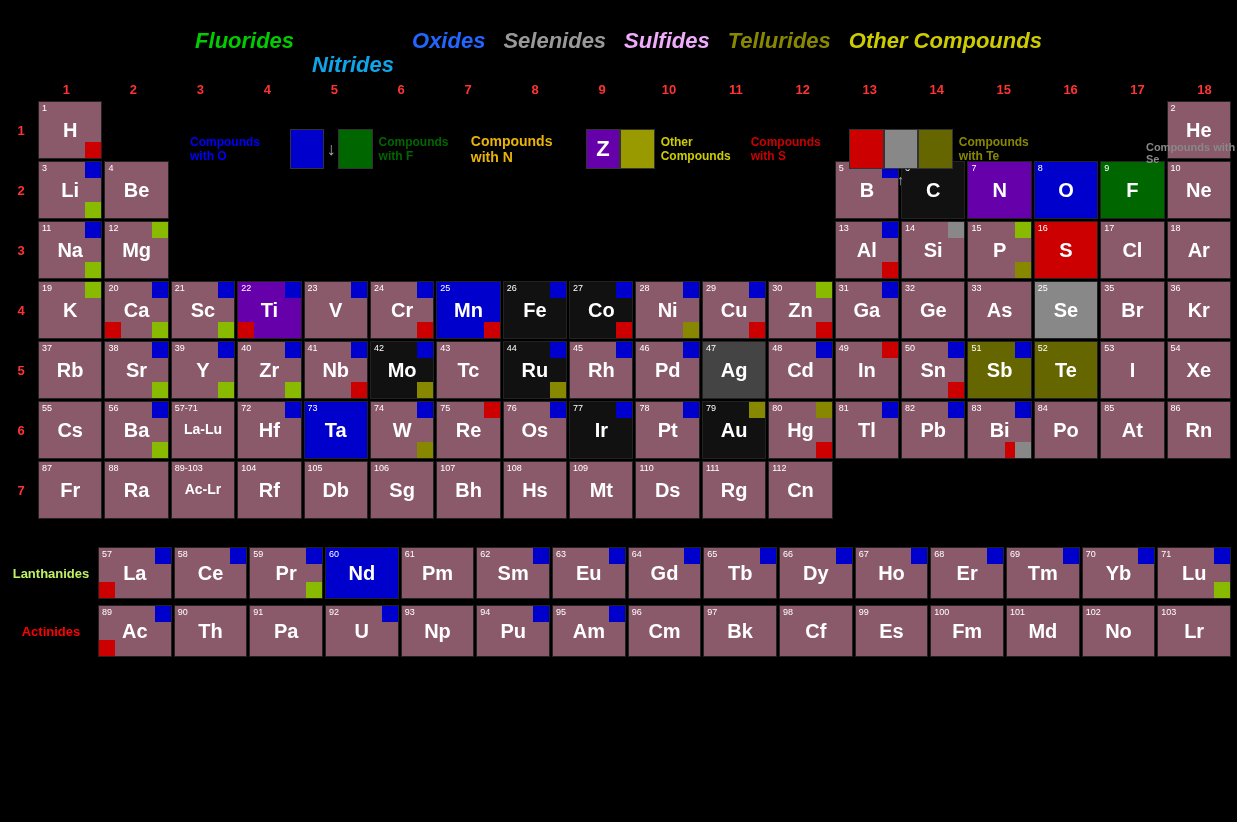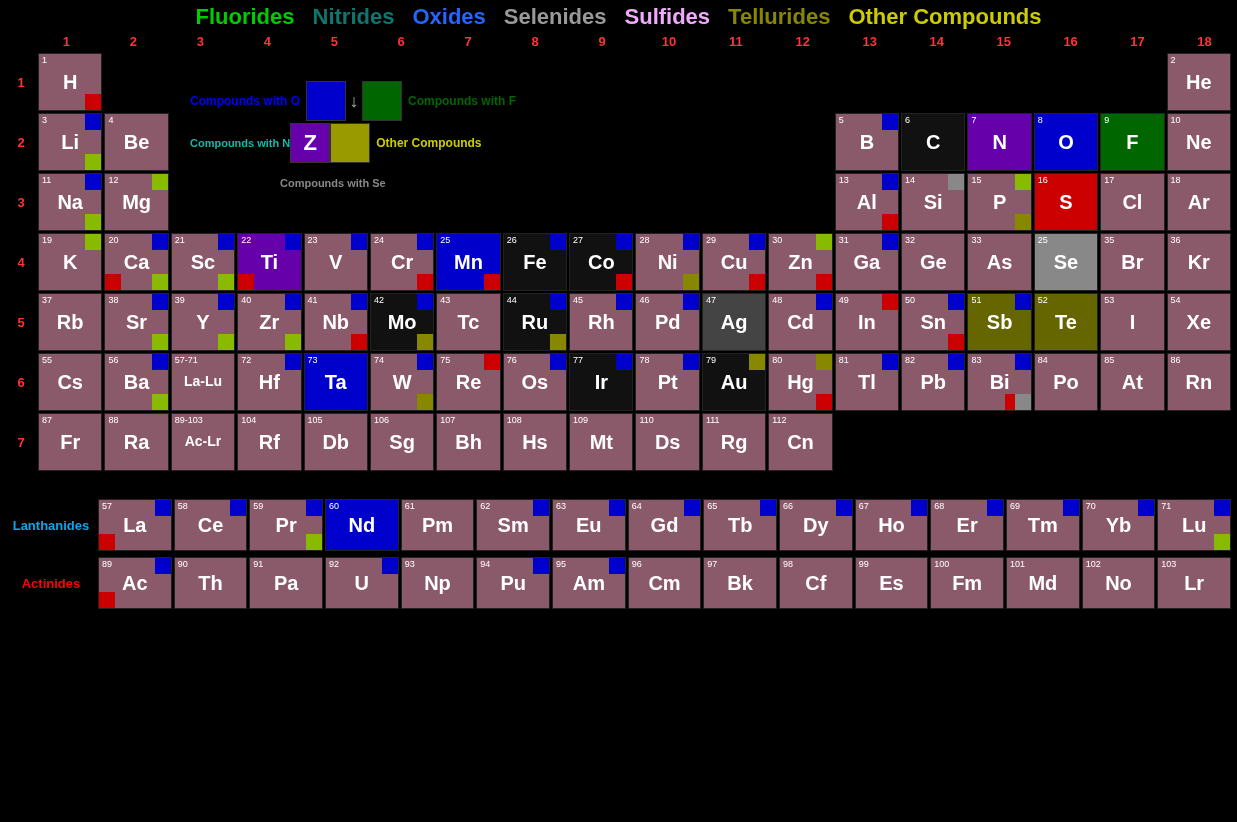--- a/index.html
+++ b/index.html
@@ -18,20 +18,21 @@
     }
 
     
     .title-bar {
       display: flex;
       justify-content: center;
       align-items: center;
       gap: 18px;
       padding: 4px 26px;
       background: #000;
+      font-style: italic;
     }
     .title-bar span {
       font-size: 22px;
       font-weight: bold;
     }
 
     
     .pt-container {
       position: relative;
       padding: 2px 6px 6px 6px;
@@ -150,21 +151,21 @@
       min-height: 52px;
     }
   </style>
 </head>
 <body>
 
 <div class="page-wrapper">
 
   <div class="title-bar">
     <span style="color:#00CC00;">Fluorides</span>
-    <span style="color:#0f766e;">Nitrides</span>
+    <span style="color:#0ea5e9;margin-top:48px;">Nitrides</span>
     <span style="color:#2266FF;">Oxides</span>
     <span style="color:#999999;">Selenides</span>
     <span style="color:#f0abfc;">Sulfides</span>
     <span style="color:#888800;">Tellurides</span>
     <span style="color:#CCCC00;">Other Compounds</span>
   </div>
 
   <div class="col-headers">
     <div class="col-header-empty"></div>
     <div class="col-header">1</div>
@@ -754,50 +755,59 @@
         <div class="el el-empty"></div>
         <div class="el el-empty"></div>
         <div class="el el-empty"></div>
         <div class="el el-empty"></div>
         <div class="el el-empty"></div>
         <div class="el el-empty"></div>
       </div>
 
     </div>
 
-    <div style="position:absolute; top: 30px; left: 190px; z-index:20; display:flex; flex-direction:column; gap:0;">
+    <div style="position:absolute; top: 30px; left: 190px; z-index:20; display:flex; flex-direction:row; gap:0;">
 
       <div style="display:flex; align-items:center; margin-bottom:2px;">
         <span style="color:#0000FF;font-weight:bold;font-size:12px;margin-right:6px;">Compounds with O</span>
         <div style="width:40px;height:40px;background:#0000CC;border:1px solid #333;"></div>
         <div style="width:16px;text-align:center;color:#aaa;font-size:18px;">↓</div>
         <div style="width:40px;height:40px;background:#006600;border:1px solid #333;"></div>
         <span style="color:#006600;font-weight:bold;font-size:12px;margin-left:6px;">Compounds with F</span>
       </div>
 
       <div style="display:flex; align-items:center; margin-bottom:2px;">
-        <span style="color:#14b8a6;font-weight:bold;font-size:11px;">Compounds with N</span>
+        <span style="color:#eab308;font-weight:bold;font-size:14px;margin-right:6px;">Compounds with N</span>
         <div style="position:relative;width:40px;height:40px;background:#6600AA;border:1px solid #333;display:flex;align-items:center;justify-content:center;">
           <span style="position:absolute;font-size:22px;font-weight:bold;color:#fff;z-index:3;">Z</span>
         </div>
         <div style="width:40px;height:40px;background:#999900;border:1px solid #333;"></div>
         <span style="color:#CCCC00;font-weight:bold;font-size:12px;margin-left:6px;">Other Compounds</span>
       </div>
 
+      <div style="display:flex; align-items:center; margin-bottom:2px;">
+        <span style="color:#CC0000;font-weight:bold;font-size:12px;margin-right:6px;">Compounds with S</span>
+        <div style="width:40px;height:40px;background:#CC0000;border:1px solid #333;"></div>
+        <div style="position:relative;width:40px;height:40px;background:#888;border:1px solid #333;">
+          <div style="position:absolute;bottom:-20px;left:12px;color:#aaa;font-size:14px;">↑</div>
+        </div>
+        <div style="width:40px;height:40px;background:#666600;border:1px solid #333;"></div>
+        <span style="color:#888800;font-weight:bold;font-size:12px;margin-left:6px;">Compounds with Te</span>
+      </div>
 
       <div style="margin-left:90px;color:#888;font-size:11px;font-weight:bold;margin-top:12px;">Compounds with Se</div>
     </div>
 
   </div>
 
   <div style="height:10px;background:#000;"></div>
 
   <div class="lan-act-section">
     <div class="lan-act-row">
-      <div class="series-label" style="color:#0ea5e9;font-weight:bold;font-size:13px;">Lanthanides</div>
+      <div class="series-label" style="color:#bef264;font-weight:bold;font-size:13px;">Lanthanides</div>
 
       <div class="el bg-mauve el-small">
         <span class="el-num">57</span>
         <span class="el-sym">La</span>
         <div class="patch patch-tr" style="background:#0000CC;"></div>
         <div class="patch patch-bl" style="background:#CC0000;"></div>
       </div>
 
       <div class="el bg-mauve el-small">
         <span class="el-num">58</span>

